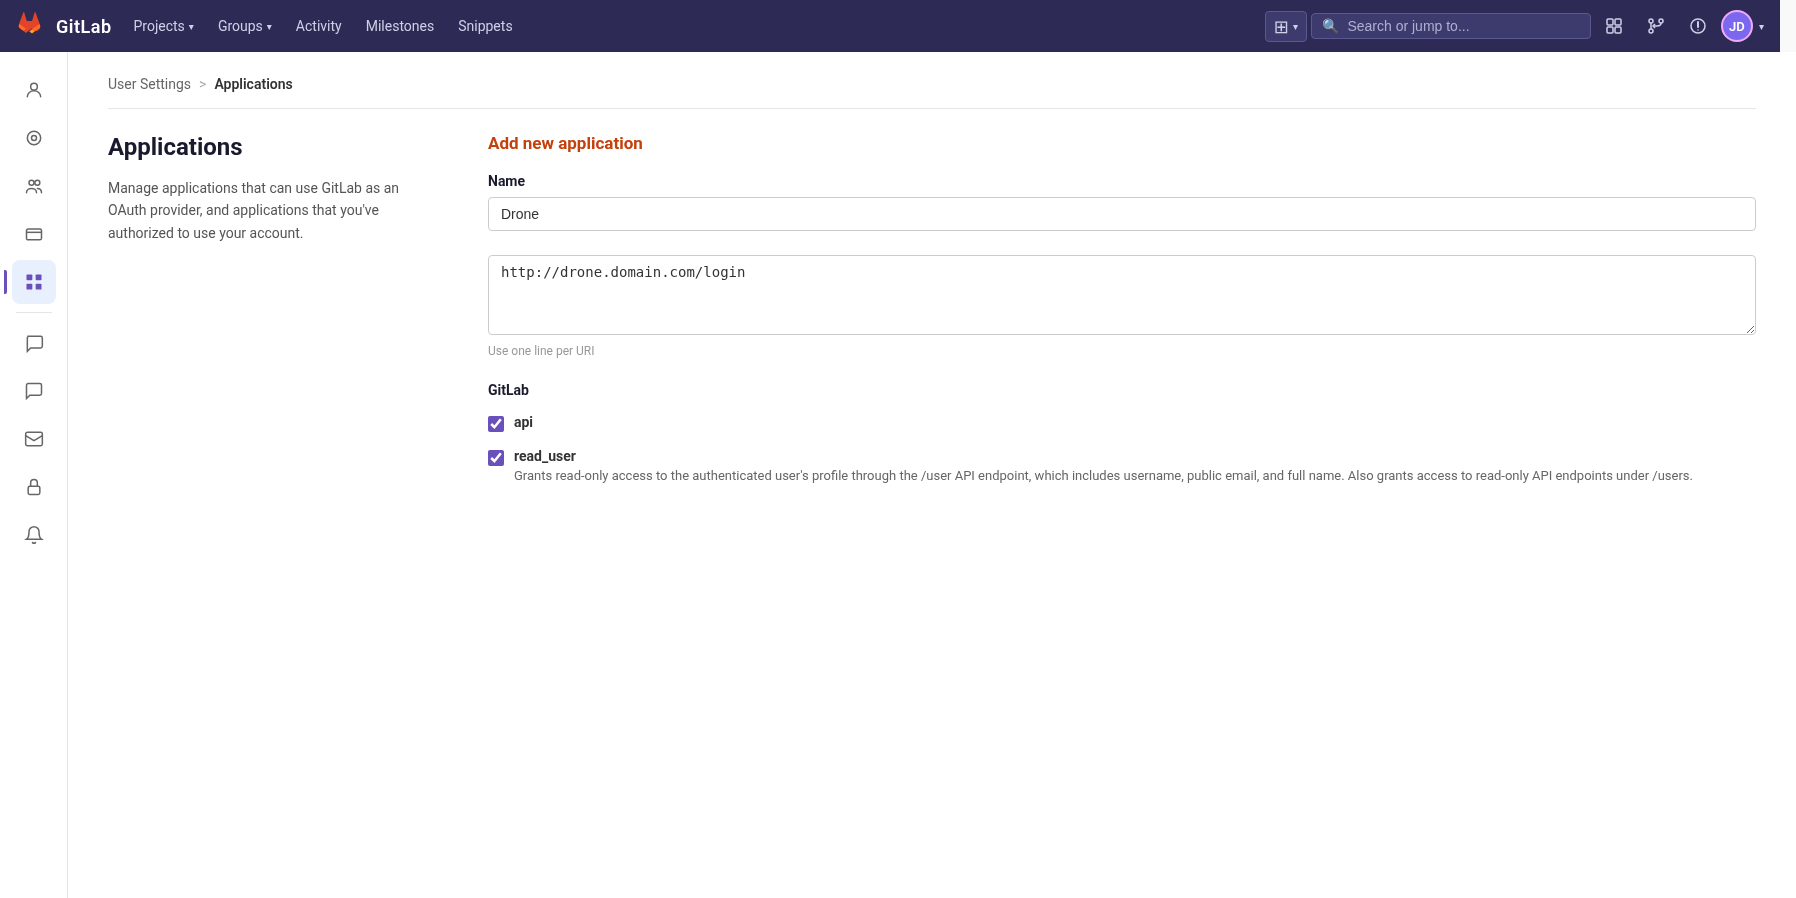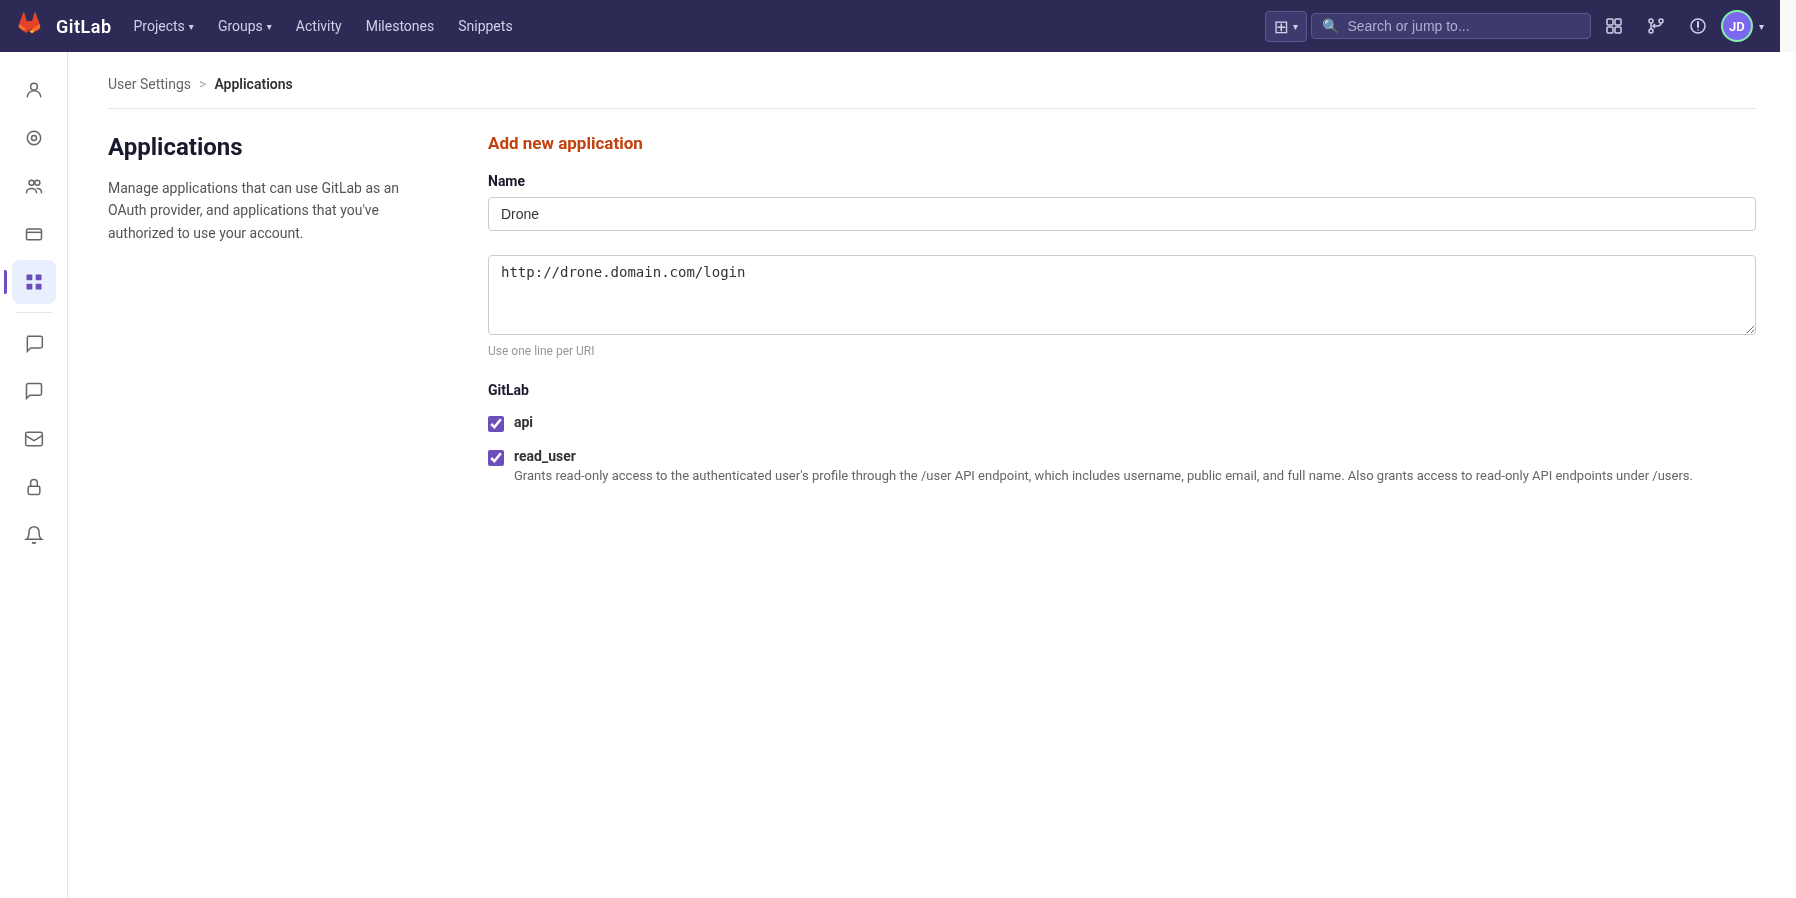--- a/index.html
+++ b/index.html
@@ -87,21 +87,21 @@
       cursor: pointer;
       color: #d0cfe8;
       font-size: 16px;
     }
     .avatar-btn {
       width: 32px;
       height: 32px;
       border-radius: 50%;
       overflow: hidden;
       cursor: pointer;
-      border: 2px solid #86efac;
+      border: 2px solid #f0abfc;
       display: flex;
       align-items: center;
       justify-content: center;
       background: #7b68ee;
       color: white;
       font-size: 13px;
       font-weight: 600;
     }
 
     

